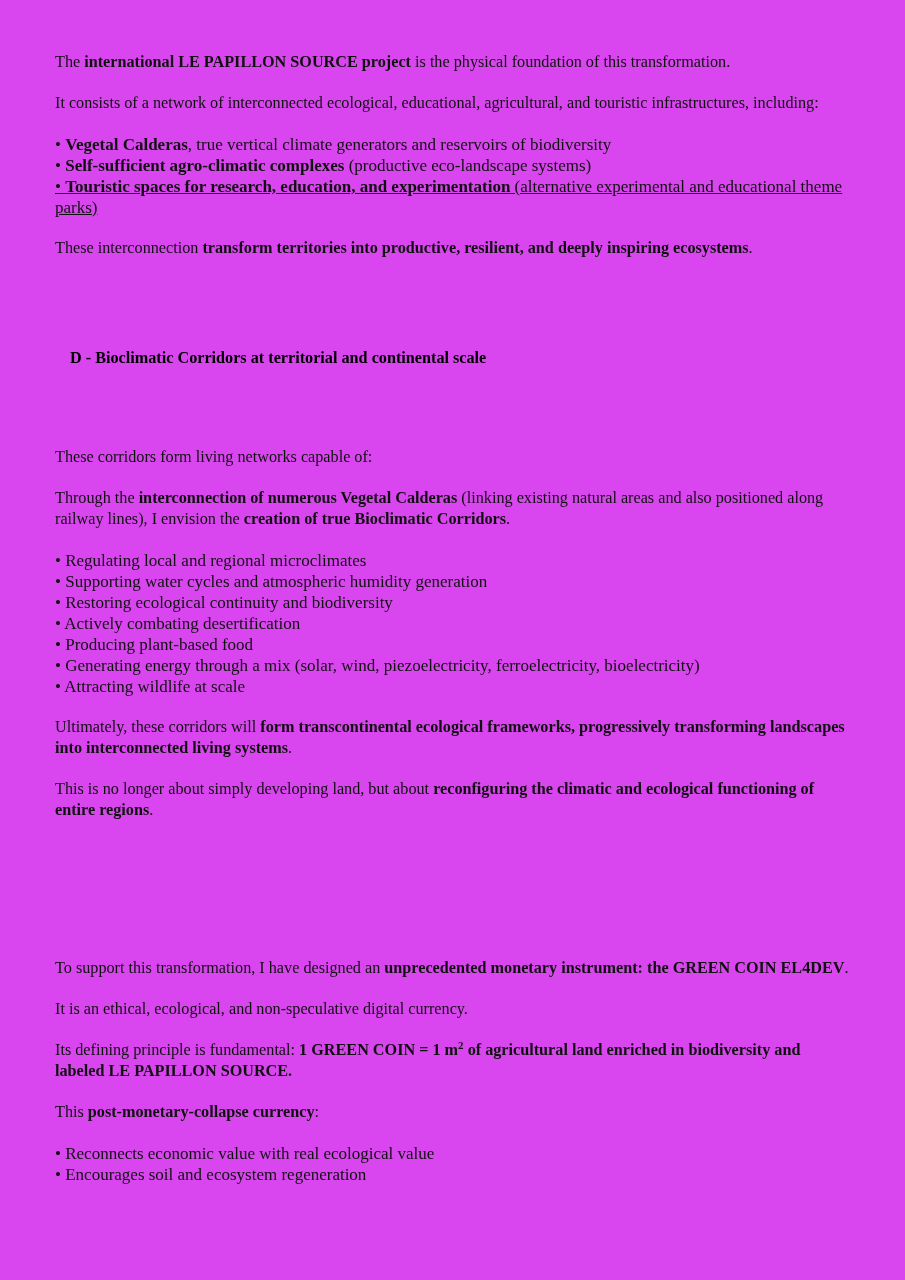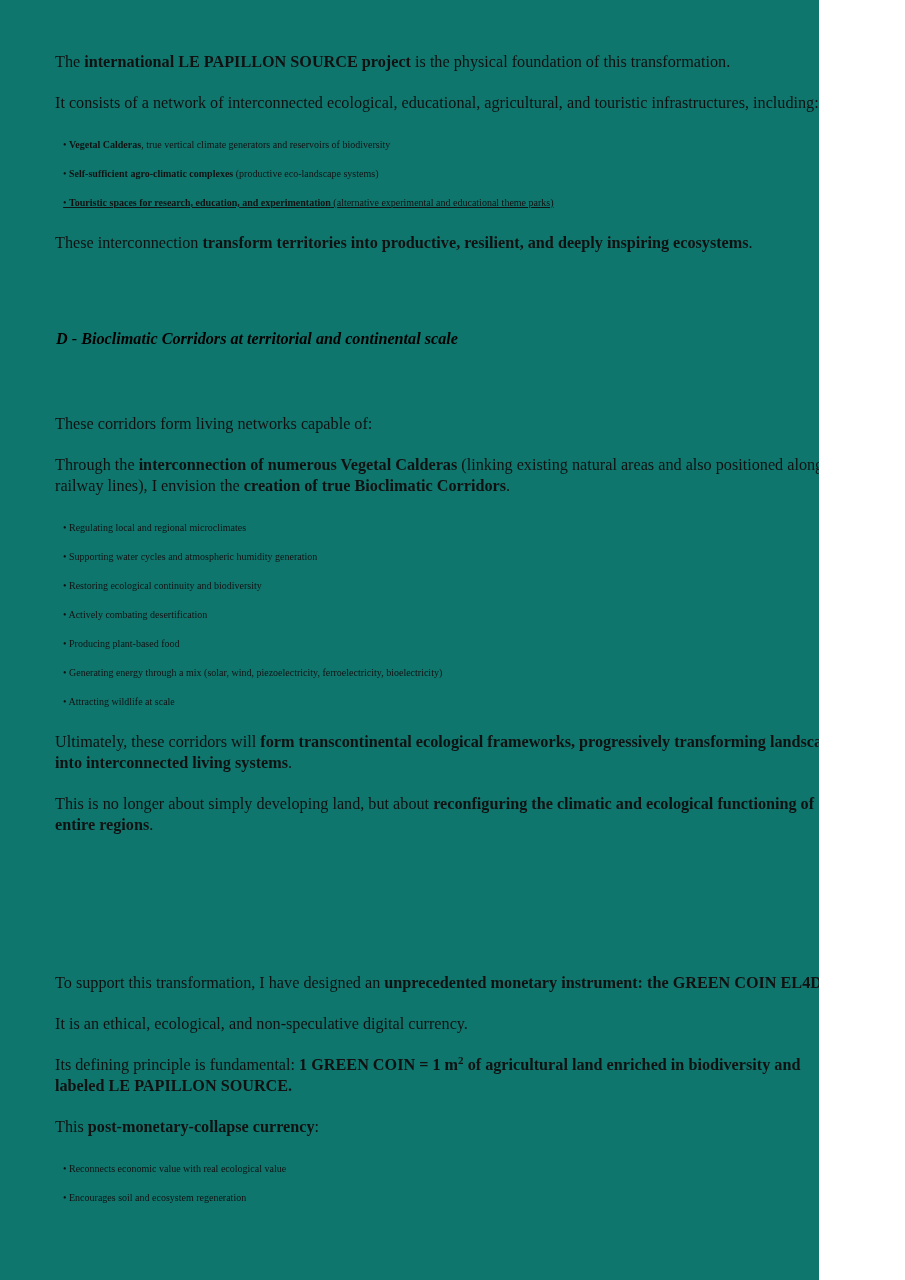--- a/index.html
+++ b/index.html
@@ -9,23 +9,23 @@
   }
   body {
     width: 905px;
     height: 1280px;
     font-family: "Liberation Serif", "DejaVu Serif", serif;
     color: #000000;
     -webkit-font-smoothing: antialiased;
   }
   .page {
     position: relative;
-    width: 819px;
+    width: 905px;
     height: 1280px;
-    background: #0f766e;
+    background: #d946ef;
     overflow: hidden;
     box-sizing: border-box;
   }
   .content {
     position: absolute;
     left: 55px;
     top: 52px;
     width: 795px;
   }
   .para {
@@ -34,38 +34,37 @@
     text-align: left;
     margin: 0 0 20px 0;
     color: #111111;
   }
   .bullet-list {
     margin: 0 0 20px 0;
     padding: 0;
     list-style: none;
   }
   .bullet-list li {
-    font-size: 10px;
+    font-size: 17px;
     line-height: 21px;
-    margin: 8px;
+    margin: 0;
     padding: 0;
     color: #111111;
     white-space: nowrap;
   }
   .bullet-list li.wrap {
     white-space: normal;
     text-decoration: underline;
   }
   .section-heading {
     font-size: 16.2px;
     line-height: 21px;
     font-weight: bold;
-    margin: 1px;
+    margin: 15px;
     color: #000000;
-    font-style: italic;
   }
   .gap-before-heading { height: 54px; }
   .gap-after-heading  { height: 63px; }
   b, strong { font-weight: bold; }
   sup {
     font-size: 0.68em;
     vertical-align: super;
     line-height: 0;
   }
 </style>

